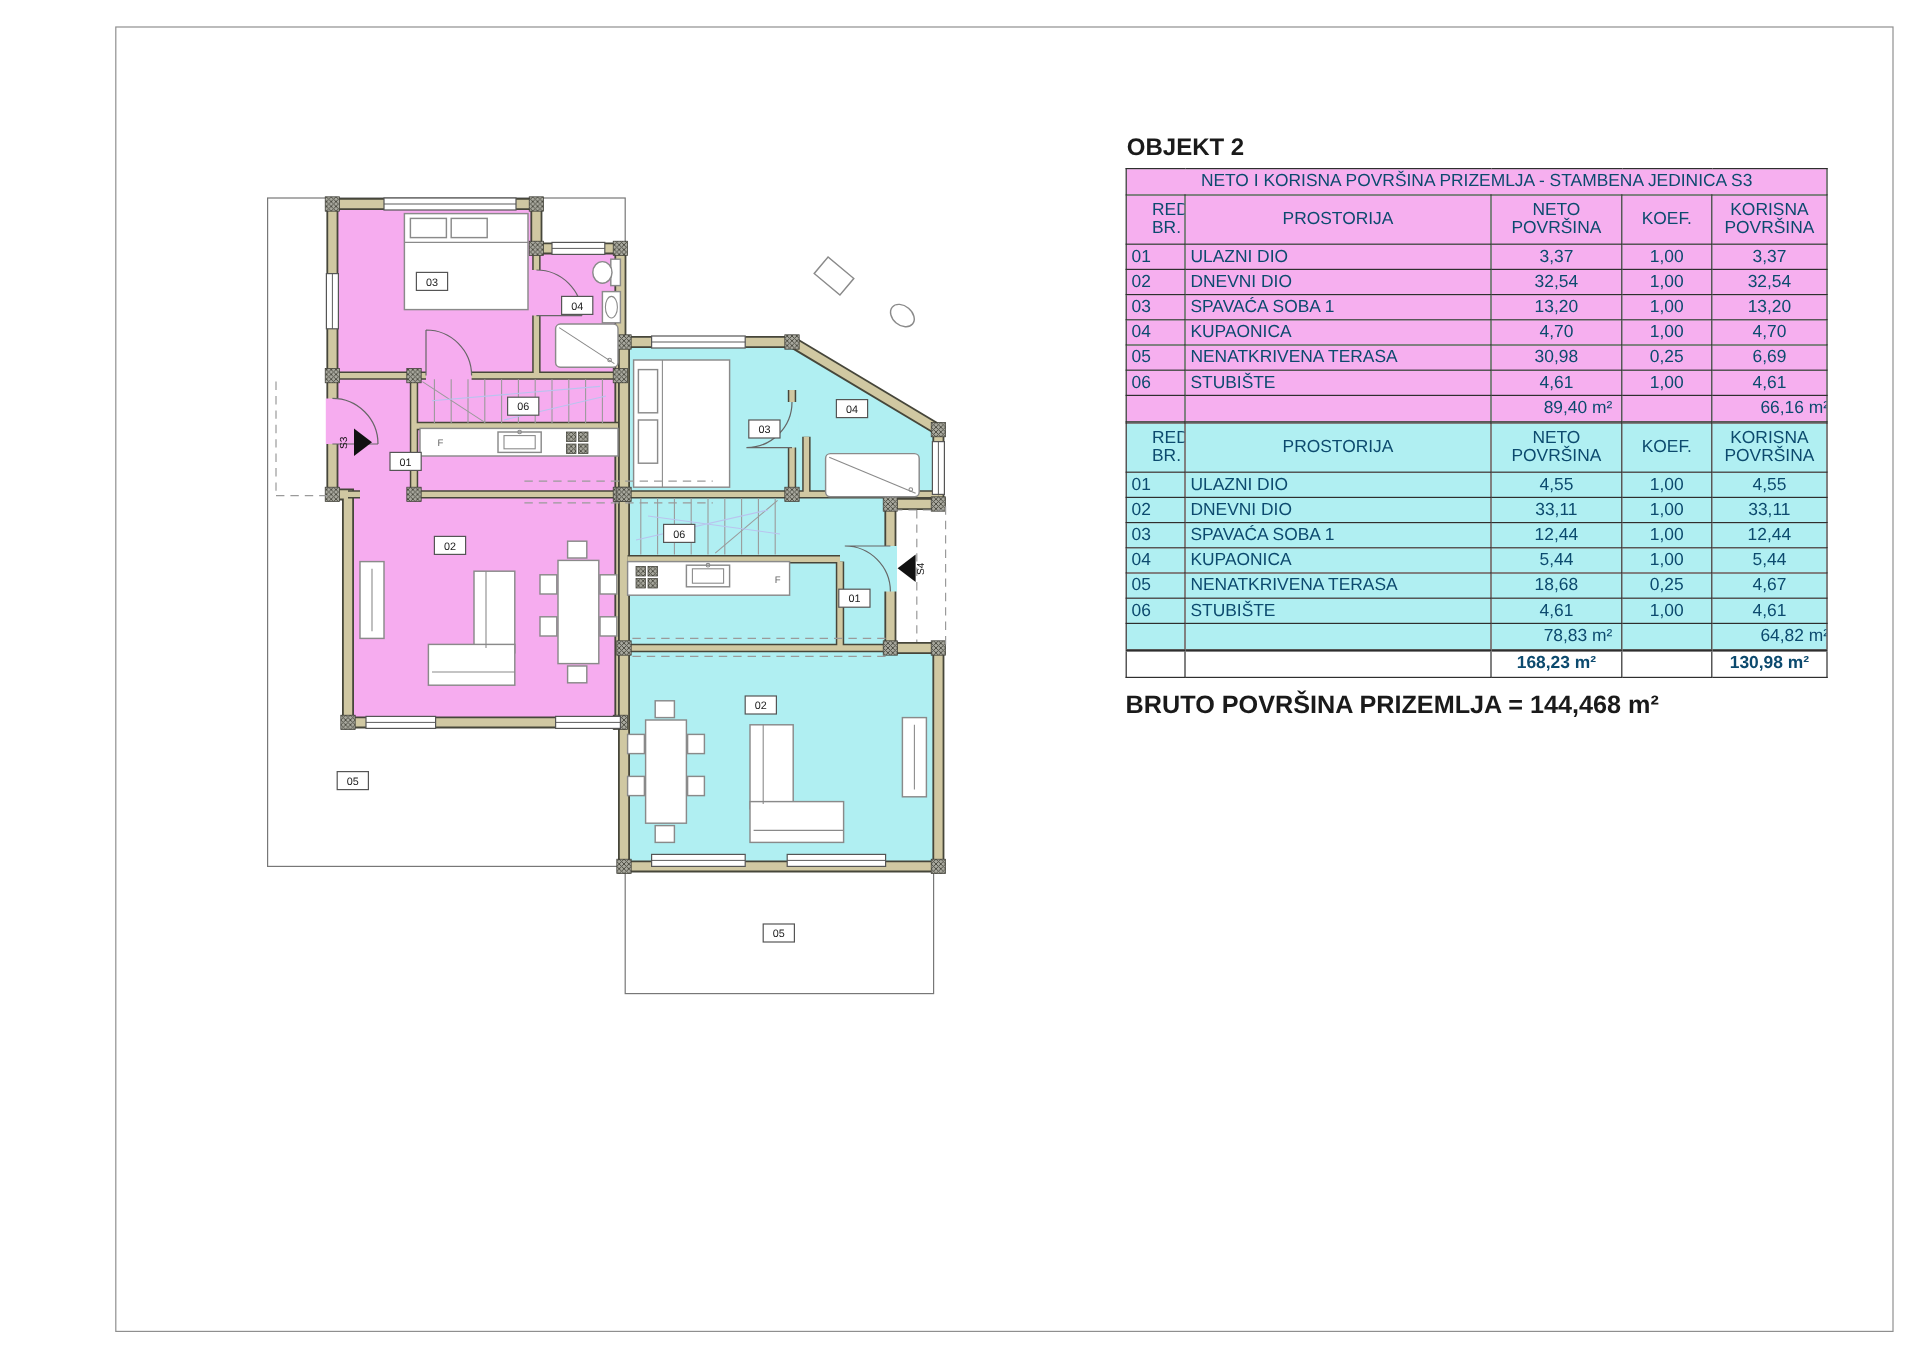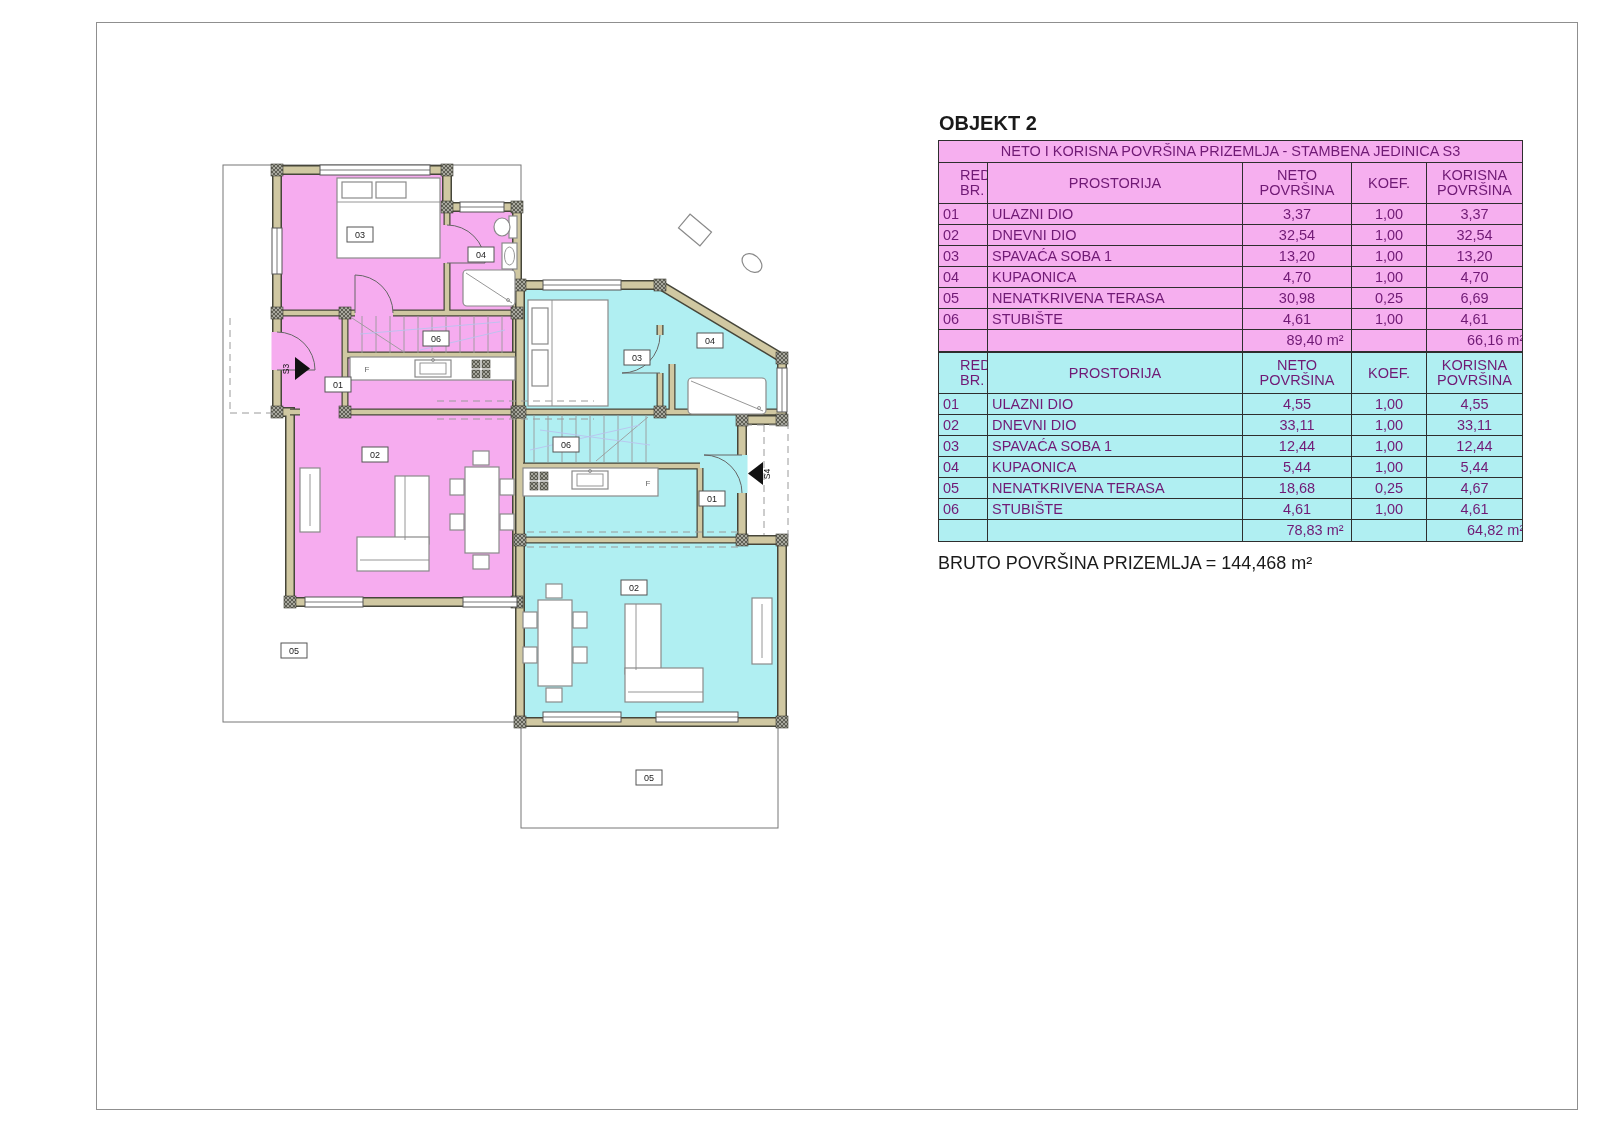--- a/index.html
+++ b/index.html
@@ -4,34 +4,34 @@
 <style>
   html,body{margin:0;padding:0;background:#fff;}
   .canvas{position:relative;width:1600px;height:1132px;background:#ffffff;overflow:hidden;
           font-family:"Liberation Sans",sans-serif;color:#1a1a1a;}
   .page-border{position:absolute;left:96px;top:22px;width:1480px;height:1086px;border:1px solid #8f8f8f;}
   .plan-svg{position:absolute;left:0;top:0;}
 
   
   .tables-wrap{position:absolute;left:938px;top:112px;width:584px;}
   .objekt{font-size:20px;font-weight:bold;margin:0 0 5px 1px;}
-  table.area-table{border-collapse:collapse;width:584px;table-layout:fixed;font-size:14.5px;color:#701a75;}
+  table.area-table{border-collapse:collapse;width:584px;table-layout:fixed;font-size:14.5px;color:#0c4a6e;}
   table.area-table td{border:1px solid #2e2e2e;padding:0 4px;height:20px;line-height:1.02;
                       overflow:hidden;white-space:nowrap;vertical-align:middle;}
   table.s3 td{background:#F6AFEF;}
   table.s4 td{background:#B0EFF2;}
   tr.t-title td{height:21px;text-align:center;}
   tr.t-head td{height:40px;text-align:center;white-space:pre-line;}
   tr.t-head td:first-child{text-align:right;padding-left:21px;}
   .c-num{text-align:center;}
   .c-br{padding-left:3px;}
   tr.t-total td{font-weight:normal;height:21px;padding-left:40px;}
   tr.grand td{background:#ffffff;font-weight:bold;height:21px;border-top:2px solid #2e2e2e;}
   .col-br{width:49px;}.col-name{width:255px;}.col-neto{width:109px;}.col-koef{width:75px;}.col-korisna{width:96px;}
-  .bruto{margin-top:11px;font-weight:normal;font-size:18px;}
+  .bruto{margin-top:11px;font-weight:bold;font-size:21px;}
 
   
   .s3fill{fill:#F6ACEF;}
   .s4fill{fill:#B0EFF2;}
   .site{fill:#ffffff;stroke:#777;stroke-width:1;}
   .wallb{fill:none;stroke:#46463a;stroke-width:10;}
   .wallt{fill:none;stroke:#D0C8A2;stroke-width:7;}
   .wi{fill:none;stroke:#46463a;stroke-width:7;}
   .wit{fill:none;stroke:#D0C8A2;stroke-width:4.5;}
   .gap3{stroke:#F6ACEF;stroke-width:11;fill:none;}
@@ -462,18 +462,25 @@
           <td class="c-num">1,00</td>
           <td class="c-num">4,61</td>
         </tr>
         <tr class="t-total">
           <td></td>
           <td></td>
           <td class="c-num">78,83 m²</td>
           <td></td>
           <td class="c-num">64,82 m²</td>
         </tr>
+        <tr class="grand">
+          <td></td>
+          <td></td>
+          <td class="c-num">168,23 m²</td>
+          <td></td>
+          <td class="c-num">130,98 m²</td>
+        </tr>
       </tbody>
     </table>
 
     <div class="bruto">BRUTO POVRŠINA PRIZEMLJA = 144,468 m²</div>
   </div>
 </div>
 
 </body></html>

